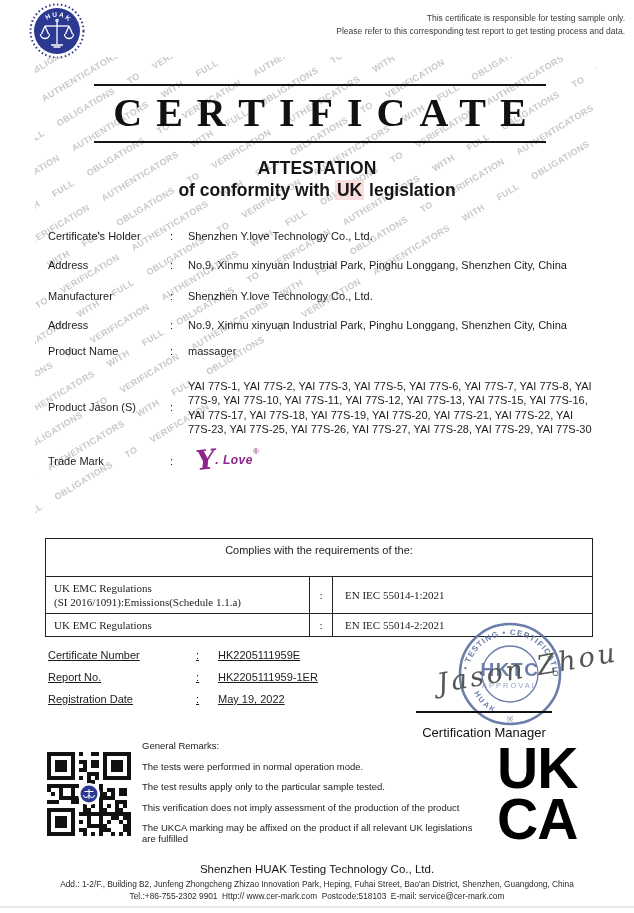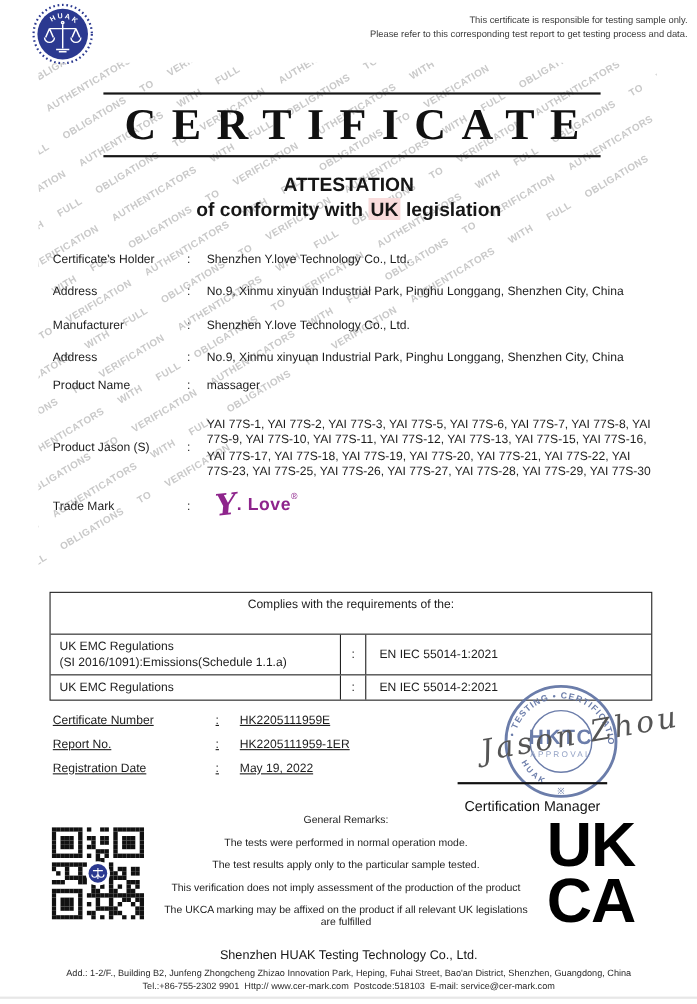--- a/index.html
+++ b/index.html
@@ -25,44 +25,44 @@
   .subtitle span{white-space:pre-wrap;}
   .hl{background:#f9dcdc;padding:0 2px;}
   
   .fields{position:absolute;left:48px;top:229px;width:547px;font-size:11px;}
   .frow{display:grid;grid-template-columns:122px 18px 1fr;align-items:center;line-height:14.5px;}
   .fr-holder{margin-bottom:14px}.fr-addr1{margin-bottom:17px}.fr-manu{margin-bottom:14px}
   .fr-addr2{margin-bottom:12px}.fr-pname{margin-bottom:20px}.fr-models{margin-bottom:10px}
   .tm-logo{display:flex;align-items:flex-start;height:30px;padding-left:8px;}
   .tm-y{font-family:"DejaVu Serif",serif;font-style:italic;font-weight:700;font-size:27px;
         line-height:26px;transform:rotate(-6deg);}
-  .tm-love{font-weight:700;font-size:16px;line-height:26px;letter-spacing:.5px;}
+  .tm-love{font-weight:700;font-size:12px;line-height:26px;letter-spacing:.5px;font-style:italic;}
   .tm-reg{font-size:8px;line-height:10px;}
   
   .ctable{position:absolute;left:45px;top:538px;width:546px;border:1px solid #222;font-size:11px;}
   .ct-header{border-bottom:1px solid #222;text-align:center;padding:5px 0 20px;}
-  .ct-row{display:grid;grid-template-columns:263px 24px 1fr;border-bottom:1px solid #222;}
+  .ct-row{display:grid;grid-template-columns:263px 24px 1fr;border-bottom:1px solid #222;font-family:Liberation Serif, serif;}
   .ct-row:last-child{border-bottom:none;}
   .ct-reg{padding:4px 8px;line-height:14px;}
   .ct-colon{border-left:1px solid #222;border-right:1px solid #222;display:flex;
             align-items:center;justify-content:center;}
   .ct-std{display:flex;align-items:center;padding-left:12px;}
   
   .certinfo{position:absolute;left:48px;top:648px;width:380px;font-size:11px;}
   .cirow{display:grid;grid-template-columns:148px 22px 1fr;margin-bottom:8px;line-height:14px;text-decoration:underline;}
   
   .seal{position:absolute;left:452px;top:616px;width:116px;height:116px;opacity:.92;}
   .signature{position:absolute;left:436px;top:652px;font-family:"DejaVu Serif",serif;
              font-style:italic;font-size:27px;color:#555;transform:rotate(-10deg);
              letter-spacing:3px;white-space:nowrap;}
   .sigline{position:absolute;left:416px;top:711px;width:136px;border-top:2px solid #111;
            padding-top:12px;text-align:center;font-size:13px;color:#111;}
   
   .qr{position:absolute;left:47px;top:752px;width:84px;height:84px;}
-  .remarks{position:absolute;left:142px;top:740px;width:345px;font-size:9.5px;color:#222;text-align:center;}
+  .remarks{position:absolute;left:142px;top:740px;width:345px;font-size:9.5px;color:#222;}
   .rline{margin-bottom:9.5px;line-height:11px;}
   .ukca{position:absolute;left:497px;top:743px;font-weight:700;font-size:57px;line-height:51px;
         letter-spacing:-1px;color:#000;}
   
   .footer{position:absolute;left:0;top:863px;width:100%;text-align:center;}
   .fcompany{font-weight:400;font-size:11.5px;margin-bottom:4px;color:#161616;}
   .faddr,.fcontact{font-size:8.3px;line-height:11.5px;color:#2a2a2a;white-space:pre-wrap;}
   .hairline{position:absolute;left:0;top:906px;width:100%;border-top:2px solid #e7e7e7;}
 </style>
 </head>

